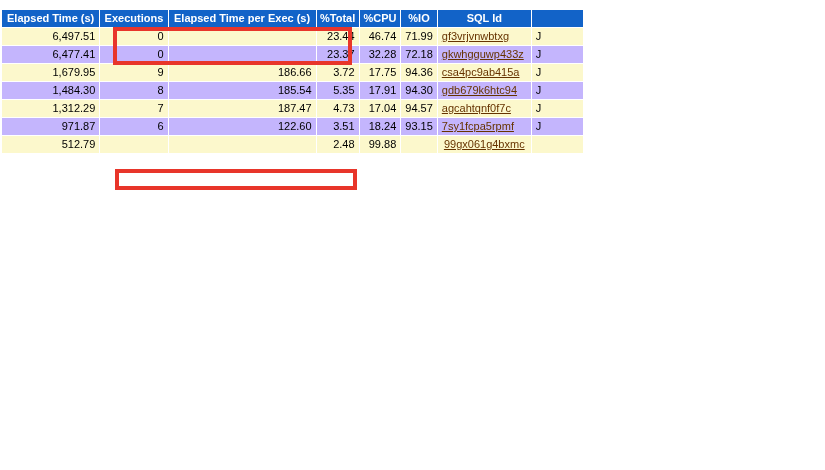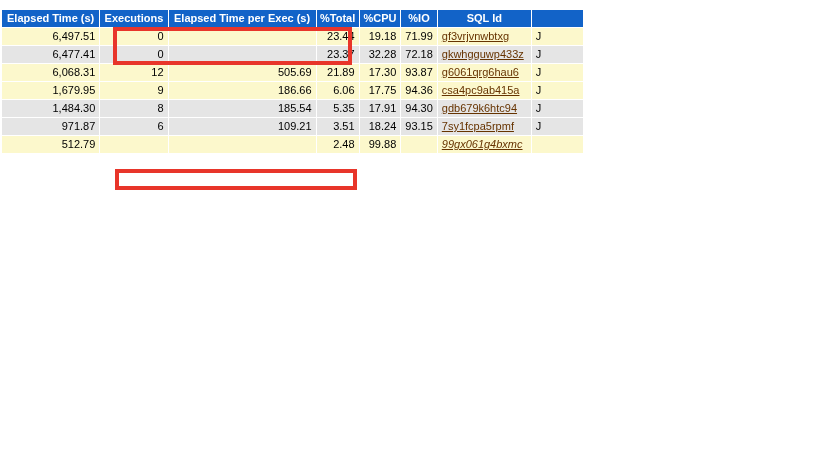--- a/index.html
+++ b/index.html
@@ -39,24 +39,24 @@
   table.awr td{
     height:17px;
     padding:0 4px;
     box-sizing:border-box;
     white-space:nowrap;
     overflow:hidden;
     vertical-align:middle;
     color:#000000;
   }
   tr.odd  td{background:var(--row-alt-bg,#fcf8cc);}
-  tr.even td{background:#e5e5e5;}
+  tr.even td{background:#c4b5fd;}
   td.num{text-align:right;}
   td.sqlid{text-align:left;padding:0 2px;margin-left:40px;}
-  td.sqlid.ctr{text-align:left;font-style:italic;}
+  td.sqlid.ctr{text-align:center;}
   td.module{text-align:left;padding:0 3px;}
   a.sql{
     color:var(--link-color,#663300);
     text-decoration:underline;
   }
   .redbox{
     position:absolute;
     border:4px solid var(--annotation-red,#e8352a);
     box-sizing:border-box;
     background:transparent;
@@ -92,69 +92,69 @@
         <th>SQL Id</th>
         <th></th>
       </tr>
     </thead>
     <tbody id="table-body">
         <tr class="odd">
           <td class="num">6,497.51</td>
           <td class="num">0</td>
           <td class="num"></td>
           <td class="num">23.44</td>
-          <td class="num">19.18</td>
+          <td class="num">46.74</td>
           <td class="num">71.99</td>
           <td class="sqlid"><a href="#" class="sql">gf3vrjvnwbtxg</a></td>
           <td class="module">J</td>
         </tr>
         <tr class="even">
           <td class="num">6,477.41</td>
           <td class="num">0</td>
           <td class="num"></td>
           <td class="num">23.37</td>
           <td class="num">32.28</td>
           <td class="num">72.18</td>
           <td class="sqlid"><a href="#" class="sql">gkwhgguwp433z</a></td>
           <td class="module">J</td>
         </tr>
         <tr class="odd">
-          <td class="num">6,068.31</td>
-          <td class="num">12</td>
-          <td class="num">505.69</td>
-          <td class="num">21.89</td>
-          <td class="num">17.30</td>
-          <td class="num">93.87</td>
-          <td class="sqlid"><a href="#" class="sql">g6061qrg6hau6</a></td>
-          <td class="module">J</td>
-        </tr>
-        <tr class="odd">
           <td class="num">1,679.95</td>
           <td class="num">9</td>
           <td class="num">186.66</td>
-          <td class="num">6.06</td>
+          <td class="num">3.72</td>
           <td class="num">17.75</td>
           <td class="num">94.36</td>
           <td class="sqlid"><a href="#" class="sql">csa4pc9ab415a</a></td>
           <td class="module">J</td>
         </tr>
         <tr class="even">
           <td class="num">1,484.30</td>
           <td class="num">8</td>
           <td class="num">185.54</td>
           <td class="num">5.35</td>
           <td class="num">17.91</td>
           <td class="num">94.30</td>
           <td class="sqlid"><a href="#" class="sql">gdb679k6htc94</a></td>
           <td class="module">J</td>
         </tr>
+        <tr class="odd">
+          <td class="num">1,312.29</td>
+          <td class="num">7</td>
+          <td class="num">187.47</td>
+          <td class="num">4.73</td>
+          <td class="num">17.04</td>
+          <td class="num">94.57</td>
+          <td class="sqlid"><a href="#" class="sql">agcahtqnf0f7c</a></td>
+          <td class="module">J</td>
+        </tr>
         <tr class="even">
           <td class="num">971.87</td>
           <td class="num">6</td>
-          <td class="num">109.21</td>
+          <td class="num">122.60</td>
           <td class="num">3.51</td>
           <td class="num">18.24</td>
           <td class="num">93.15</td>
           <td class="sqlid"><a href="#" class="sql">7sy1fcpa5rpmf</a></td>
           <td class="module">J</td>
         </tr>
         <tr class="odd">
           <td class="num">512.79</td>
           <td class="num"></td>
           <td class="num"></td>

